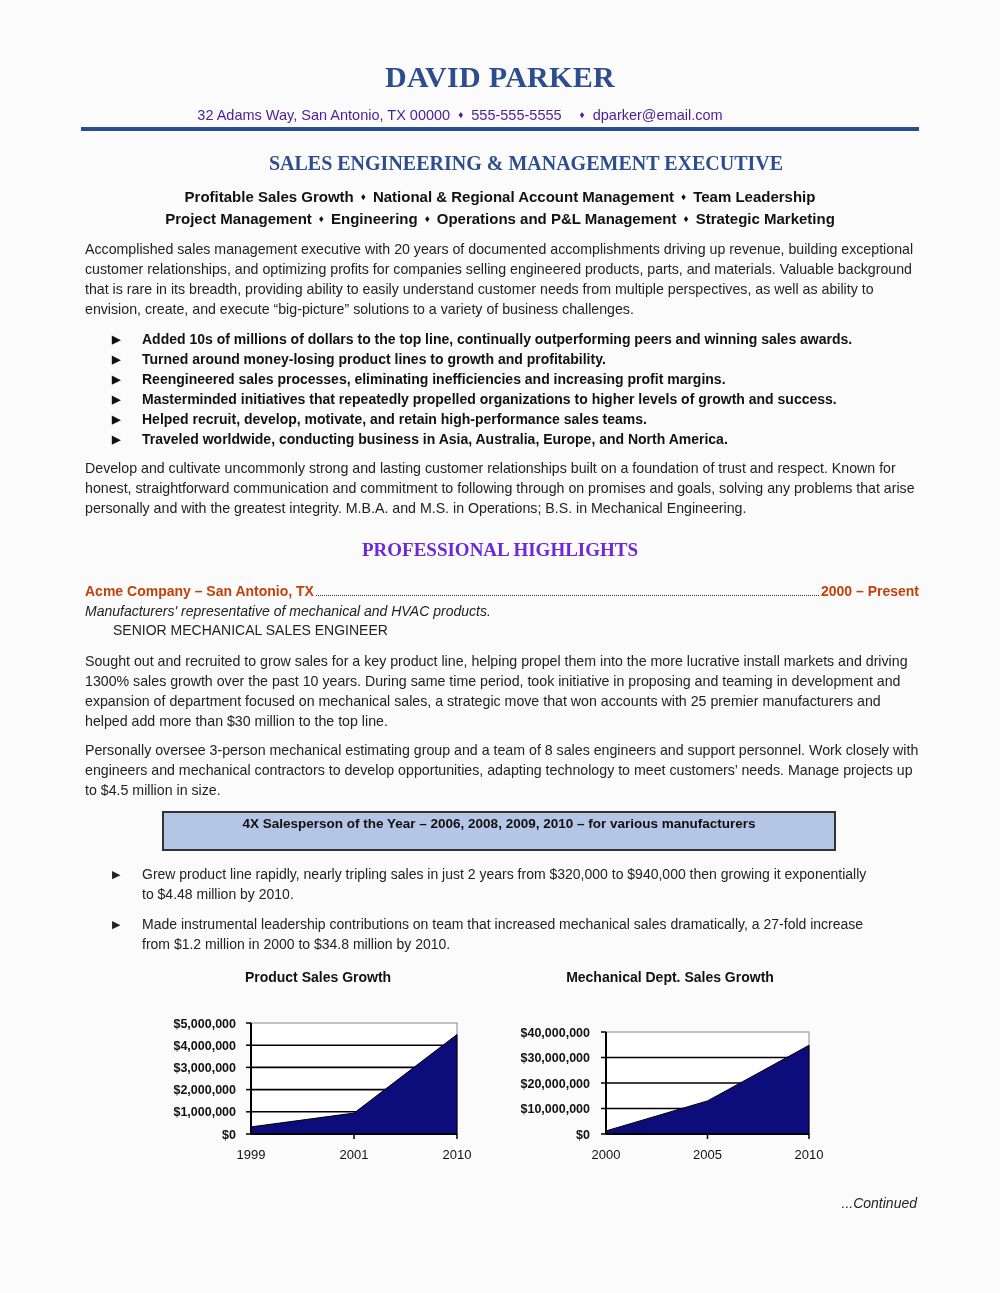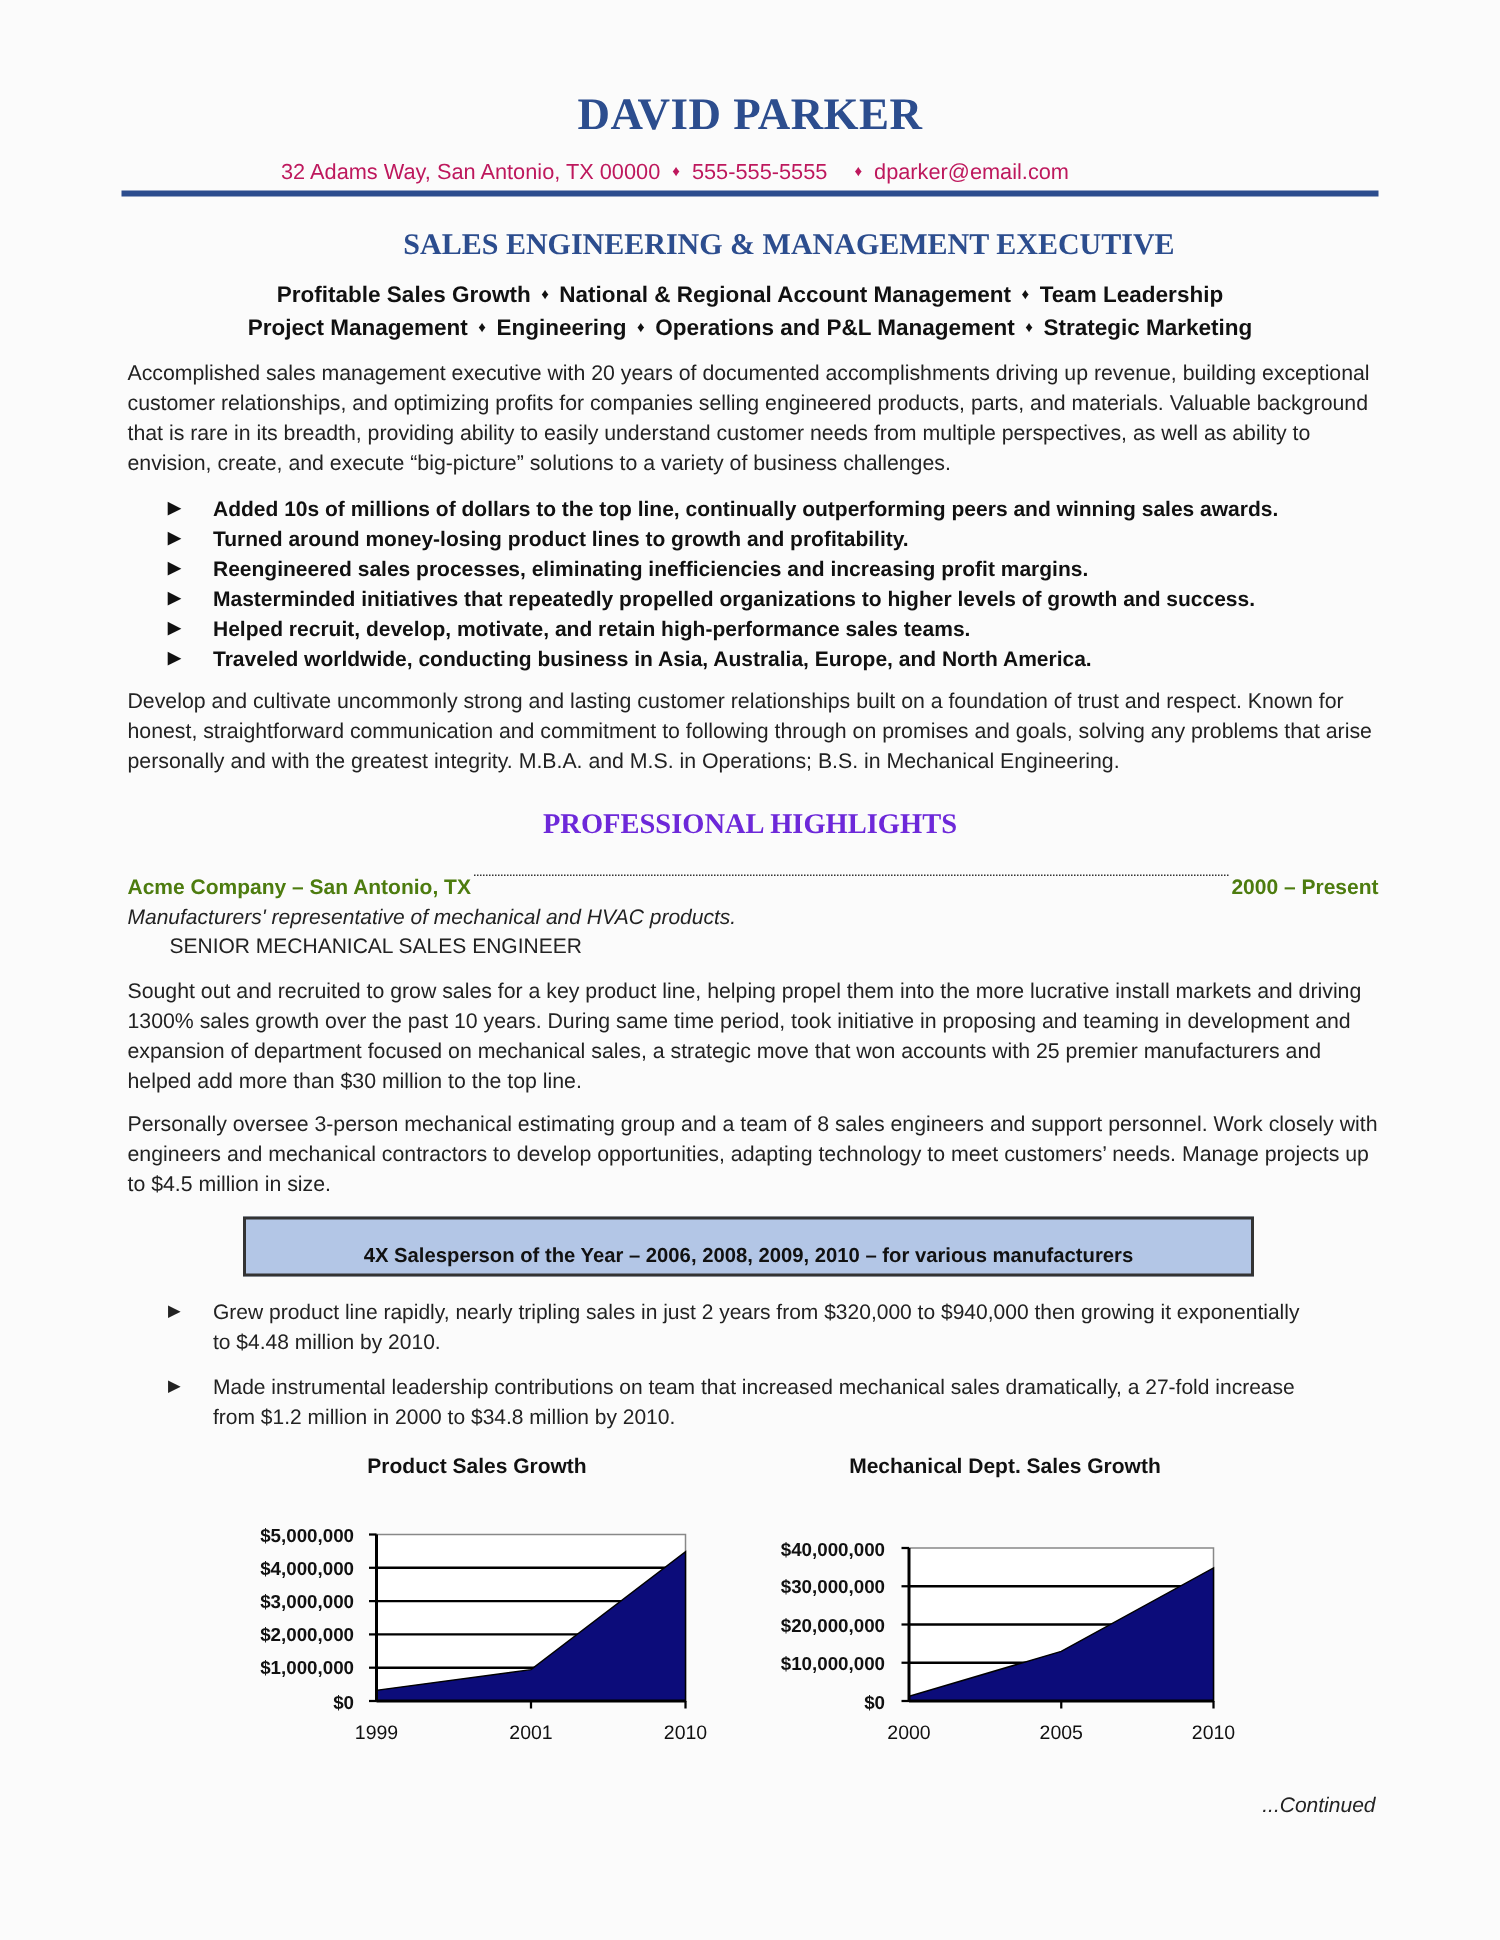--- a/index.html
+++ b/index.html
@@ -1,34 +1,34 @@
 <!DOCTYPE html>
 <html><head>
 <meta charset="utf-8">
 <style>
   html, body { margin: 0; padding: 0; background: #fbfbfb; }
   body { width: 1000px; height: 1293px; position: relative; font-family: "Liberation Sans", sans-serif; color: #1a1a1a; overflow: hidden; }
   .page { position: absolute; left: 0; top: 0; width: 1000px; height: 1293px; }
   .name { position: absolute; top: 60px; left: 0; width: 1000px; text-align: center; font-family: "Liberation Serif", serif; font-weight: bold; font-size: 30px; color: #2c4d8e; letter-spacing: 0.3px; }
-  .contact { position: absolute; top: 107px; left: 0; width: 900px; text-align: center; font-size: 14.5px; color: #be185d; }
+  .contact { position: absolute; top: 107px; left: 0; width: 900px; text-align: center; font-size: 14.5px; color: #4c1d95; padding-left: 10px; }
   .contact .sep { margin: 0 8px; font-size: 10px; vertical-align: 2px; }
   .rule { position: absolute; top: 127px; left: 81px; width: 838px; height: 4px; background: #2c4d8e; }
   .title { position: absolute; top: 152px; left: 0; width: 1000px; text-align: center; font-family: "Liberation Serif", serif; font-weight: bold; font-size: 20px; color: #2c4d8e; padding-left: 26px; }
   .kw { position: absolute; left: 0; width: 1000px; text-align: center; font-weight: bold; font-size: 15px; color: #111; }
   .kw .sep { margin: 0 7px; font-size: 10px; vertical-align: 2px; }
   .para { position: absolute; left: 85px; width: 840px; font-size: 14.2px; line-height: 20px; color: #222; }
   .bullets { position: absolute; left: 112px; width: 800px; margin: 0; padding: 0; list-style: none; }
   .bullets li { position: relative; padding-left: 30px; font-size: 14px; line-height: 20px; font-weight: bold; color: #111; }
   .bullets li .arrow { position: absolute; left: 0; top: 0; font-size: 11px; }
   .h2 { position: absolute; top: 539px; left: 0; width: 1000px; text-align: center; font-family: "Liberation Serif", serif; font-weight: bold; font-size: 19px; color: #6d28d9; }
-  .job { position: absolute; top: 583px; left: 85px; width: 834px; display: flex; align-items: flex-start; font-size: 14px; font-weight: bold; color: #4d7c0f; }
+  .job { position: absolute; top: 583px; left: 85px; width: 834px; display: flex; align-items: flex-end; font-size: 14px; font-weight: bold; color: #c2410c; }
   .job .dots { flex: 1; border-bottom: 1.5px dotted #333; margin: 0 2px 3px 2px; }
   .italic { position: absolute; top: 603px; left: 85px; font-style: italic; font-size: 14px; color: #222; }
   .role { position: absolute; top: 622px; left: 113px; font-size: 14px; color: #222; }
-  .award { position: absolute; top: 811px; left: 162px; width: 674px; height: 40px; background: #b3c6e6; border: 2px solid #333; text-align: center; font-weight: bold; font-size: 13.5px; line-height: 19px; color: #111; padding-top: 14px; box-sizing: border-box; }
+  .award { position: absolute; top: 811px; left: 162px; width: 674px; height: 40px; background: #b3c6e6; border: 2px solid #333; text-align: center; font-weight: bold; font-size: 13.5px; line-height: 19px; color: #111; padding-top: 1px; box-sizing: border-box; }
   .nbul { position: absolute; left: 112px; width: 760px; margin: 0; padding: 0; list-style: none; }
   .nbul li { position: relative; padding-left: 30px; font-size: 14px; line-height: 20px; color: #222; margin-bottom: 10px; }
   .nbul li .arrow { position: absolute; left: 0; top: 0; font-size: 11px; }
   .chart-title { position: absolute; font-weight: bold; font-size: 14px; color: #111; text-align: center; }
   svg text { font-family: "Liberation Sans", sans-serif; }
   .continued { position: absolute; top: 1195px; left: 800px; width: 117px; text-align: right; font-style: italic; font-size: 14px; color: #222; }
 </style>
 </head>
 <body>
 

